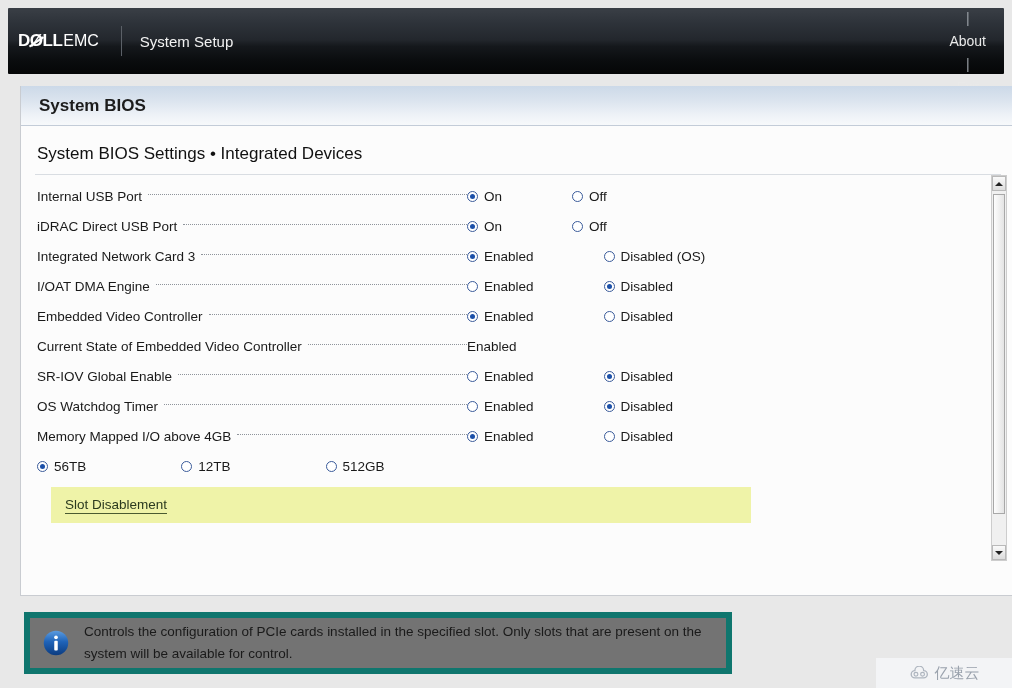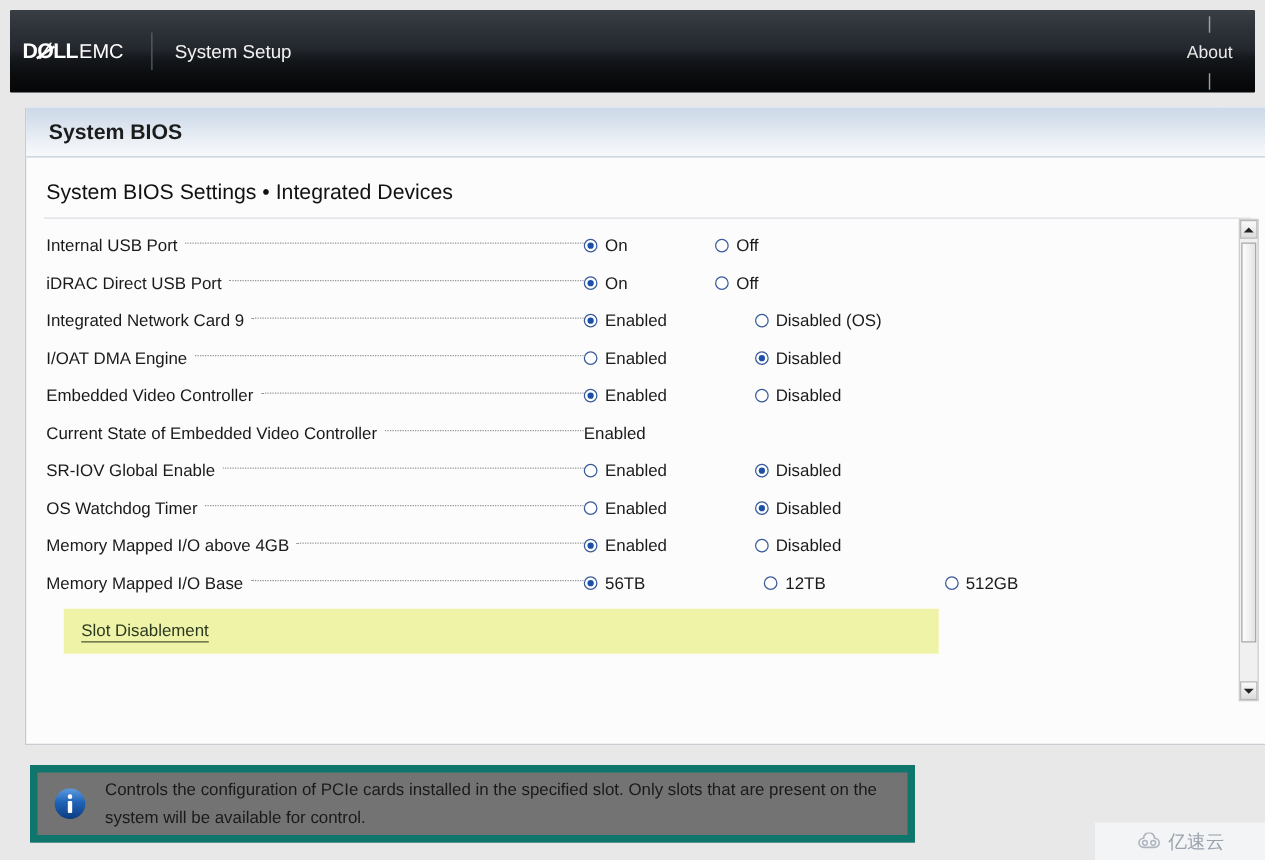--- a/index.html
+++ b/index.html
@@ -309,21 +309,21 @@
             <span>On</span>
           </label>
           <label class="radio-opt" style="margin-left: 70px;">
             <span class="radio"></span>
             <span>Off</span>
           </label>
         </div>
       </div>
       <div class="row">
         <div class="label-cell">
-          <span class="txt">Integrated Network Card 9</span>
+          <span class="txt">Integrated Network Card 3</span>
           <div class="leader"></div>
         </div>
         <div class="ctrl-cell">
           <label class="radio-opt">
             <span class="radio on"></span>
             <span>Enabled</span>
           </label>
           <label class="radio-opt" style="margin-left: 70px;">
             <span class="radio"></span>
             <span>Disabled (OS)</span>
@@ -413,24 +413,20 @@
             <span class="radio on"></span>
             <span>Enabled</span>
           </label>
           <label class="radio-opt" style="margin-left: 70px;">
             <span class="radio"></span>
             <span>Disabled</span>
           </label>
         </div>
       </div>
       <div class="row">
-        <div class="label-cell">
-          <span class="txt">Memory Mapped I/O Base</span>
-          <div class="leader"></div>
-        </div>
         <div class="ctrl-cell">
           <label class="radio-opt">
             <span class="radio on"></span>
             <span>56TB</span>
           </label>
           <label class="radio-opt" style="margin-left: 95px;">
             <span class="radio"></span>
             <span>12TB</span>
           </label>
           <label class="radio-opt" style="margin-left: 95px;">

